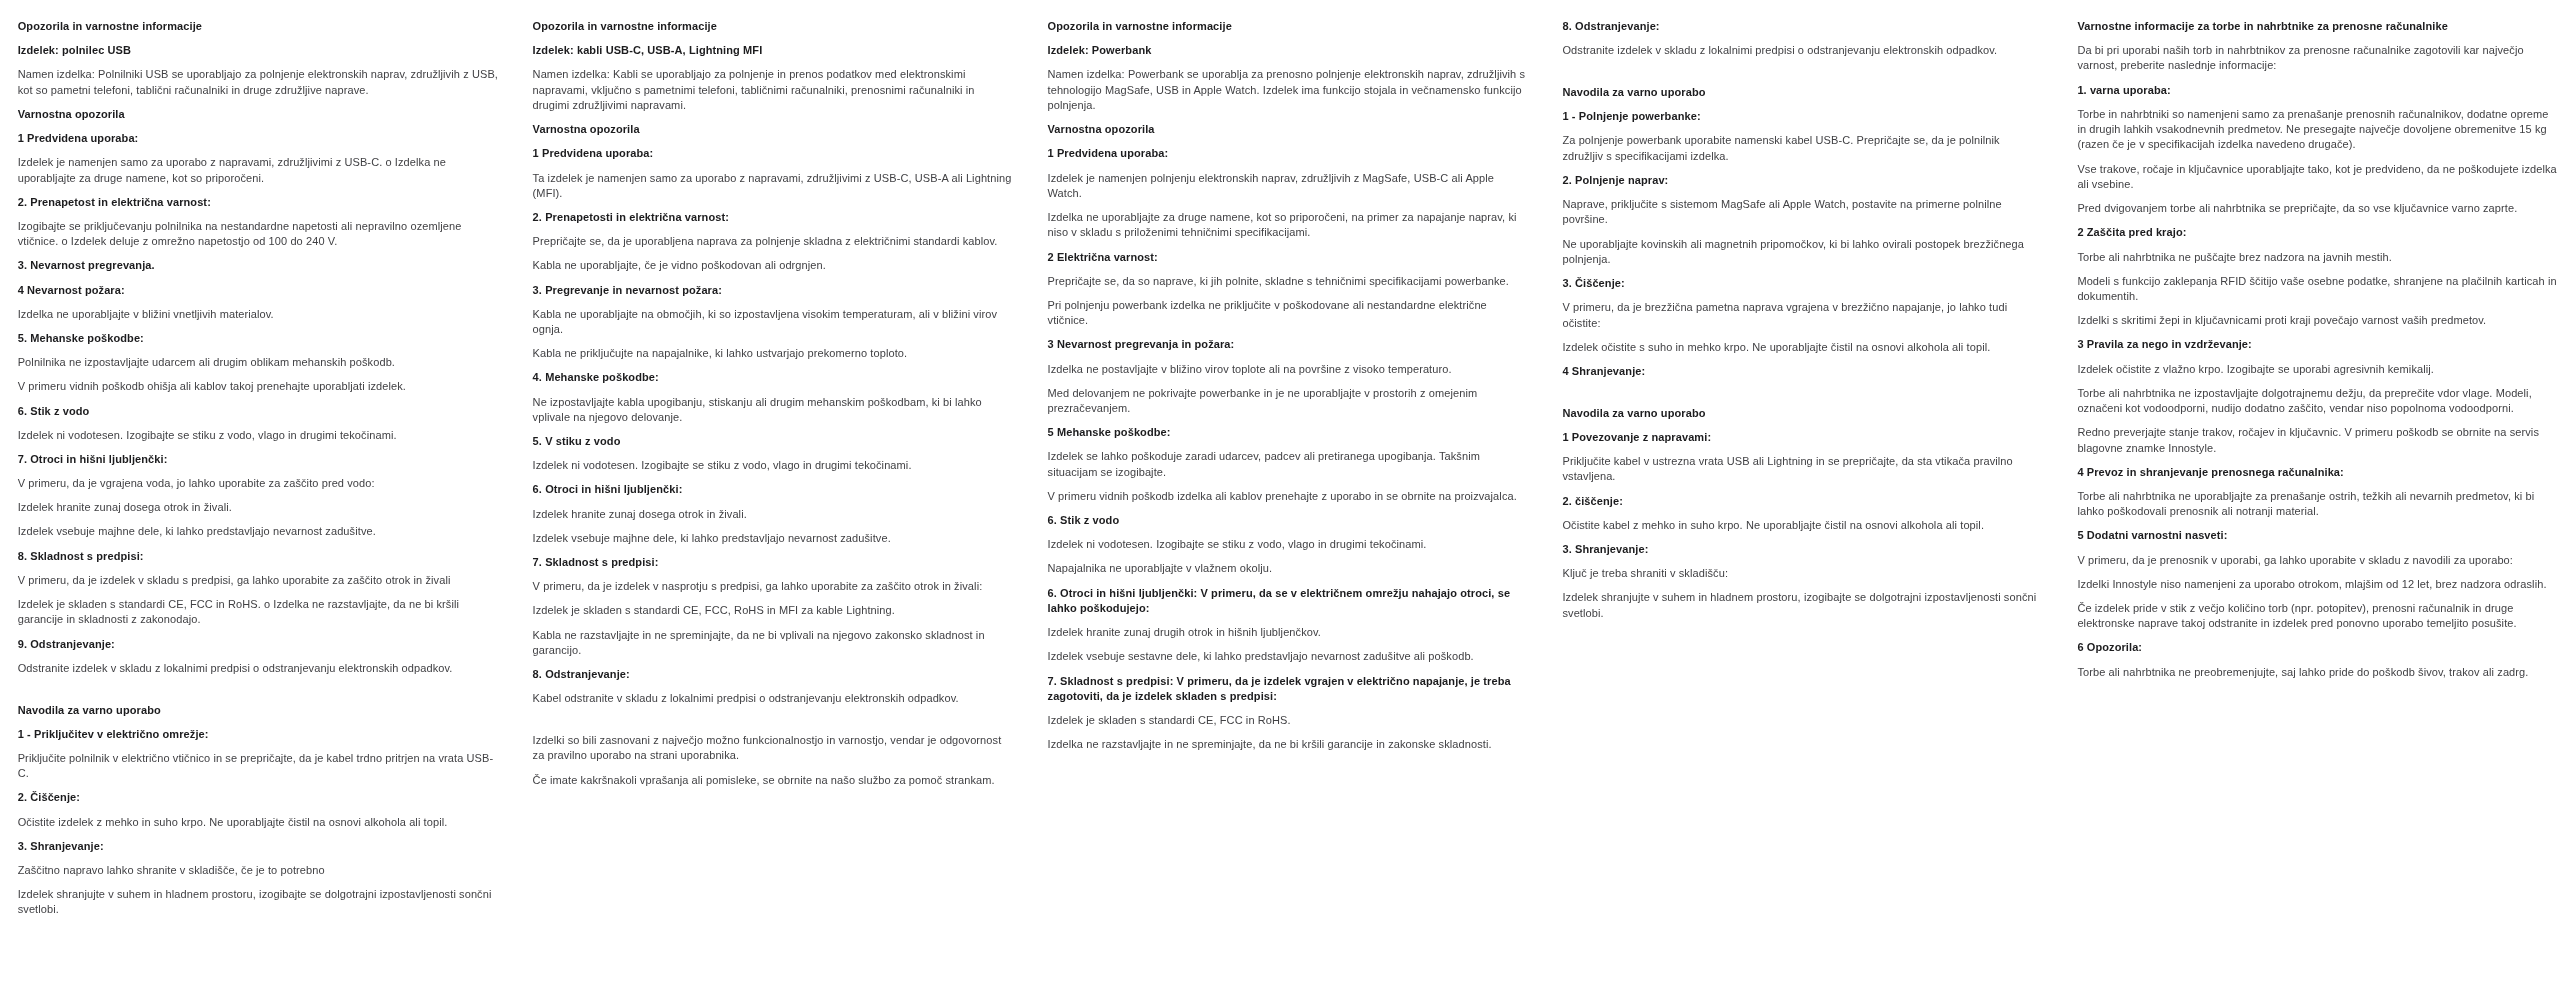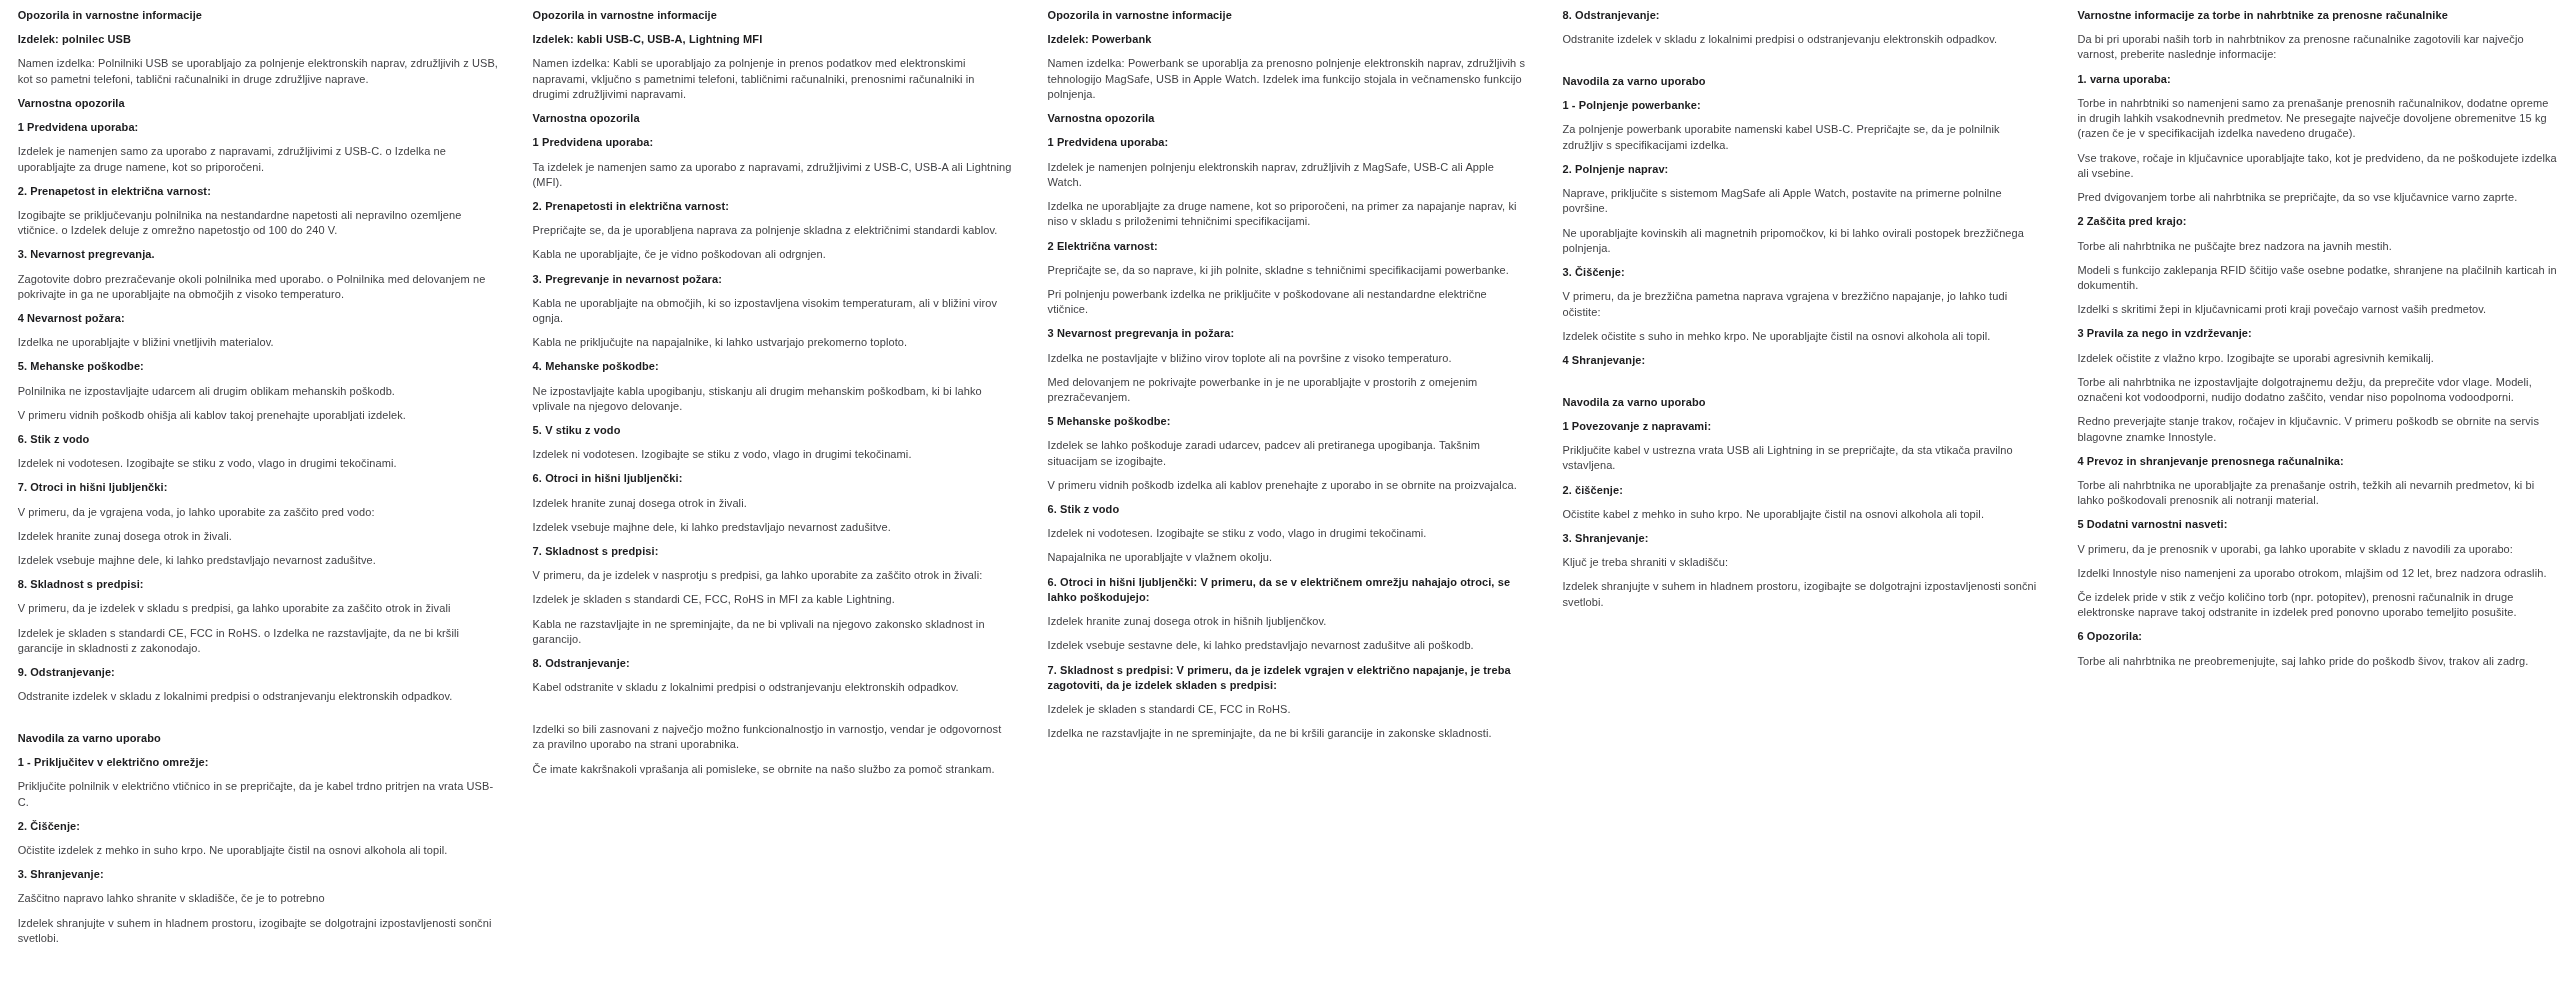--- a/index.html
+++ b/index.html
@@ -13,37 +13,36 @@
   .col{min-width:0;}
   .hd{
     font-weight:700;color:#1c1c1e;font-size:11px;line-height:15.3px;
     margin:8.9px 0 0 0;letter-spacing:0.1px;
   }
   .para{
     font-weight:400;color:#414144;font-size:11px;line-height:15.3px;
     margin:8.9px 0 0 0;letter-spacing:0.1px;
   }
   .gap{height:17.7px;}
-  .col > :first-child{margin-top:0;}
+  .col > :first-child{margin-top:11px;}
 </style>
 </head>
 <body>
 
 <div class="page">
   <div class="col">
       <div class="hd">Opozorila in varnostne informacije</div>
       <div class="hd">Izdelek: polnilec USB</div>
       <div class="para">Namen izdelka: Polnilniki USB se uporabljajo za polnjenje elektronskih naprav, združljivih z USB, kot so pametni telefoni, tablični računalniki in druge združljive naprave.</div>
       <div class="hd">Varnostna opozorila</div>
       <div class="hd">1 Predvidena uporaba:</div>
       <div class="para">Izdelek je namenjen samo za uporabo z napravami, združljivimi z USB-C. o Izdelka ne uporabljajte za druge namene, kot so priporočeni.</div>
       <div class="hd">2. Prenapetost in električna varnost:</div>
       <div class="para">Izogibajte se priključevanju polnilnika na nestandardne napetosti ali nepravilno ozemljene vtičnice. o Izdelek deluje z omrežno napetostjo od 100 do 240 V.</div>
       <div class="hd">3. Nevarnost pregrevanja.</div>
-      <div class="para">Zagotovite dobro prezračevanje okoli polnilnika med uporabo. o Polnilnika med delovanjem ne pokrivajte in ga ne uporabljajte na območjih z visoko temperaturo.</div>
       <div class="hd">4 Nevarnost požara:</div>
       <div class="para">Izdelka ne uporabljajte v bližini vnetljivih materialov.</div>
       <div class="hd">5. Mehanske poškodbe:</div>
       <div class="para">Polnilnika ne izpostavljajte udarcem ali drugim oblikam mehanskih poškodb.</div>
       <div class="para">V primeru vidnih poškodb ohišja ali kablov takoj prenehajte uporabljati izdelek.</div>
       <div class="hd">6. Stik z vodo</div>
       <div class="para">Izdelek ni vodotesen. Izogibajte se stiku z vodo, vlago in drugimi tekočinami.</div>
       <div class="hd">7. Otroci in hišni ljubljenčki:</div>
       <div class="para">V primeru, da je vgrajena voda, jo lahko uporabite za zaščito pred vodo:</div>
       <div class="para">Izdelek hranite zunaj dosega otrok in živali.</div>
@@ -107,21 +106,21 @@
       <div class="hd">3 Nevarnost pregrevanja in požara:</div>
       <div class="para">Izdelka ne postavljajte v bližino virov toplote ali na površine z visoko temperaturo.</div>
       <div class="para">Med delovanjem ne pokrivajte powerbanke in je ne uporabljajte v prostorih z omejenim prezračevanjem.</div>
       <div class="hd">5 Mehanske poškodbe:</div>
       <div class="para">Izdelek se lahko poškoduje zaradi udarcev, padcev ali pretiranega upogibanja. Takšnim situacijam se izogibajte.</div>
       <div class="para">V primeru vidnih poškodb izdelka ali kablov prenehajte z uporabo in se obrnite na proizvajalca.</div>
       <div class="hd">6. Stik z vodo</div>
       <div class="para">Izdelek ni vodotesen. Izogibajte se stiku z vodo, vlago in drugimi tekočinami.</div>
       <div class="para">Napajalnika ne uporabljajte v vlažnem okolju.</div>
       <div class="hd">6. Otroci in hišni ljubljenčki: V primeru, da se v električnem omrežju nahajajo otroci, se lahko poškodujejo:</div>
-      <div class="para">Izdelek hranite zunaj dosega otrok in hišnih ljubljenčkov.</div>
+      <div class="para">Izdelek hranite zunaj drugih otrok in hišnih ljubljenčkov.</div>
       <div class="para">Izdelek vsebuje sestavne dele, ki lahko predstavljajo nevarnost zadušitve ali poškodb.</div>
       <div class="hd">7. Skladnost s predpisi: V primeru, da je izdelek vgrajen v električno napajanje, je treba zagotoviti, da je izdelek skladen s predpisi:</div>
       <div class="para">Izdelek je skladen s standardi CE, FCC in RoHS.</div>
       <div class="para">Izdelka ne razstavljajte in ne spreminjajte, da ne bi kršili garancije in zakonske skladnosti.</div>
     </div>
   <div class="col">
       <div class="hd">8. Odstranjevanje:</div>
       <div class="para">Odstranite izdelek v skladu z lokalnimi predpisi o odstranjevanju elektronskih odpadkov.</div>
       <div class="gap"></div>
       <div class="hd">Navodila za varno uporabo</div>

